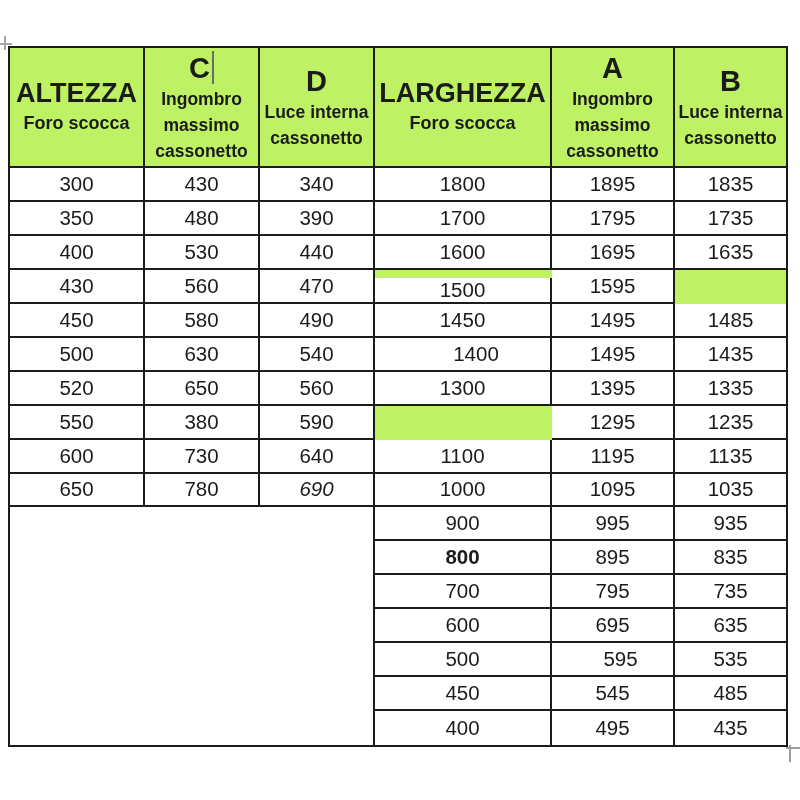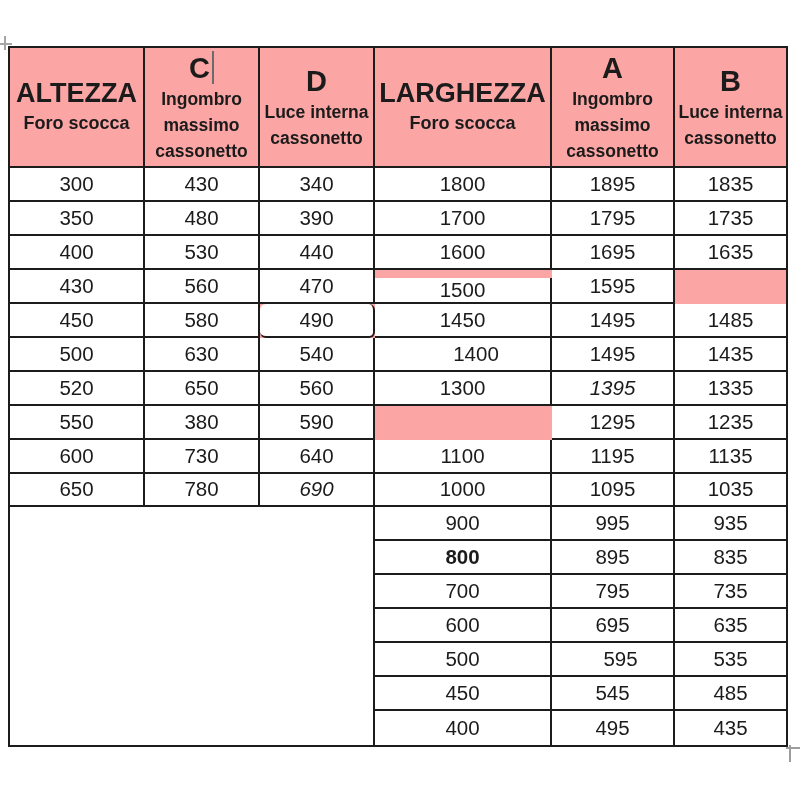--- a/index.html
+++ b/index.html
@@ -7,21 +7,21 @@
     width:800px;height:800px;background:#ffffff;
     font-family:"Liberation Sans", sans-serif;
     position:relative;overflow:hidden;
     color:#1b1b1b;
   }
   .page{position:absolute;left:0;top:0;width:800px;height:800px;background:#fff;}
 
   
   .doc-table{
     position:absolute;left:8px;top:46px;width:780px;height:701px;
-    border:2px solid #1c1c1c;box-sizing:border-box;background:#fca5a5;
+    border:2px solid #1c1c1c;box-sizing:border-box;background:#bef264;
   }
 
   
   .header-row{
     display:grid;height:118px;border-bottom:2px solid #1c1c1c;
     grid-template-columns:135px 115px 115px 177px 123px 111px;
   }
   .hcell{
     box-sizing:border-box;display:flex;flex-direction:column;
     align-items:center;justify-content:center;text-align:center;
@@ -124,21 +124,21 @@
         <div class="cell" style="grid-area: 2 / 2;">480</div>
         <div class="cell" style="grid-area: 2 / 3;">390</div>
         <div class="cell" style="grid-area: 3 / 1;">400</div>
         <div class="cell" style="grid-area: 3 / 2;">530</div>
         <div class="cell" style="grid-area: 3 / 3;">440</div>
         <div class="cell" style="grid-area: 4 / 1;">430</div>
         <div class="cell" style="grid-area: 4 / 2;">560</div>
         <div class="cell" style="grid-area: 4 / 3;">470</div>
         <div class="cell" style="grid-area: 5 / 1;">450</div>
         <div class="cell" style="grid-area: 5 / 2;">580</div>
-        <div class="cell" style="grid-area: 5 / 3; border-radius: 6px;">490</div>
+        <div class="cell" style="grid-area: 5 / 3;">490</div>
         <div class="cell" style="grid-area: 6 / 1;">500</div>
         <div class="cell" style="grid-area: 6 / 2;">630</div>
         <div class="cell" style="grid-area: 6 / 3;">540</div>
         <div class="cell" style="grid-area: 7 / 1;">520</div>
         <div class="cell" style="grid-area: 7 / 2;">650</div>
         <div class="cell" style="grid-area: 7 / 3;">560</div>
         <div class="cell" style="grid-area: 8 / 1;">550</div>
         <div class="cell" style="grid-area: 8 / 2;">380</div>
         <div class="cell" style="grid-area: 8 / 3;">590</div>
         <div class="cell" style="grid-area: 9 / 1;">600</div>
@@ -159,21 +159,21 @@
         <div class="cell no-right " style="grid-area: 3 / 6; text-align: center;">1635</div>
         <div class="cell" style="grid-area: 4 / 4; margin-top: 8px;">1500</div>
         <div class="cell" style="grid-area: 4 / 5;">1595</div>
         <div class="cell" style="grid-area: 5 / 4;">1450</div>
         <div class="cell" style="grid-area: 5 / 5;">1495</div>
         <div class="cell no-right " style="grid-area: 5 / 6;">1485</div>
         <div class="cell" style="grid-area: 6 / 4; padding-left: 27px;">1400</div>
         <div class="cell" style="grid-area: 6 / 5;">1495</div>
         <div class="cell no-right " style="grid-area: 6 / 6;">1435</div>
         <div class="cell" style="grid-area: 7 / 4;">1300</div>
-        <div class="cell" style="grid-area: 7 / 5; font-style: italic;">1395</div>
+        <div class="cell" style="grid-area: 7 / 5;">1395</div>
         <div class="cell no-right " style="grid-area: 7 / 6;">1335</div>
         <div class="cell" style="grid-area: 8 / 5;">1295</div>
         <div class="cell no-right " style="grid-area: 8 / 6;">1235</div>
         <div class="cell" style="grid-area: 9 / 4;">1100</div>
         <div class="cell" style="grid-area: 9 / 5;">1195</div>
         <div class="cell no-right " style="grid-area: 9 / 6;">1135</div>
         <div class="cell" style="grid-area: 10 / 4;">1000</div>
         <div class="cell" style="grid-area: 10 / 5;">1095</div>
         <div class="cell no-right " style="grid-area: 10 / 6;">1035</div>
         <div class="cell" style="grid-area: 11 / 4;">900</div>

